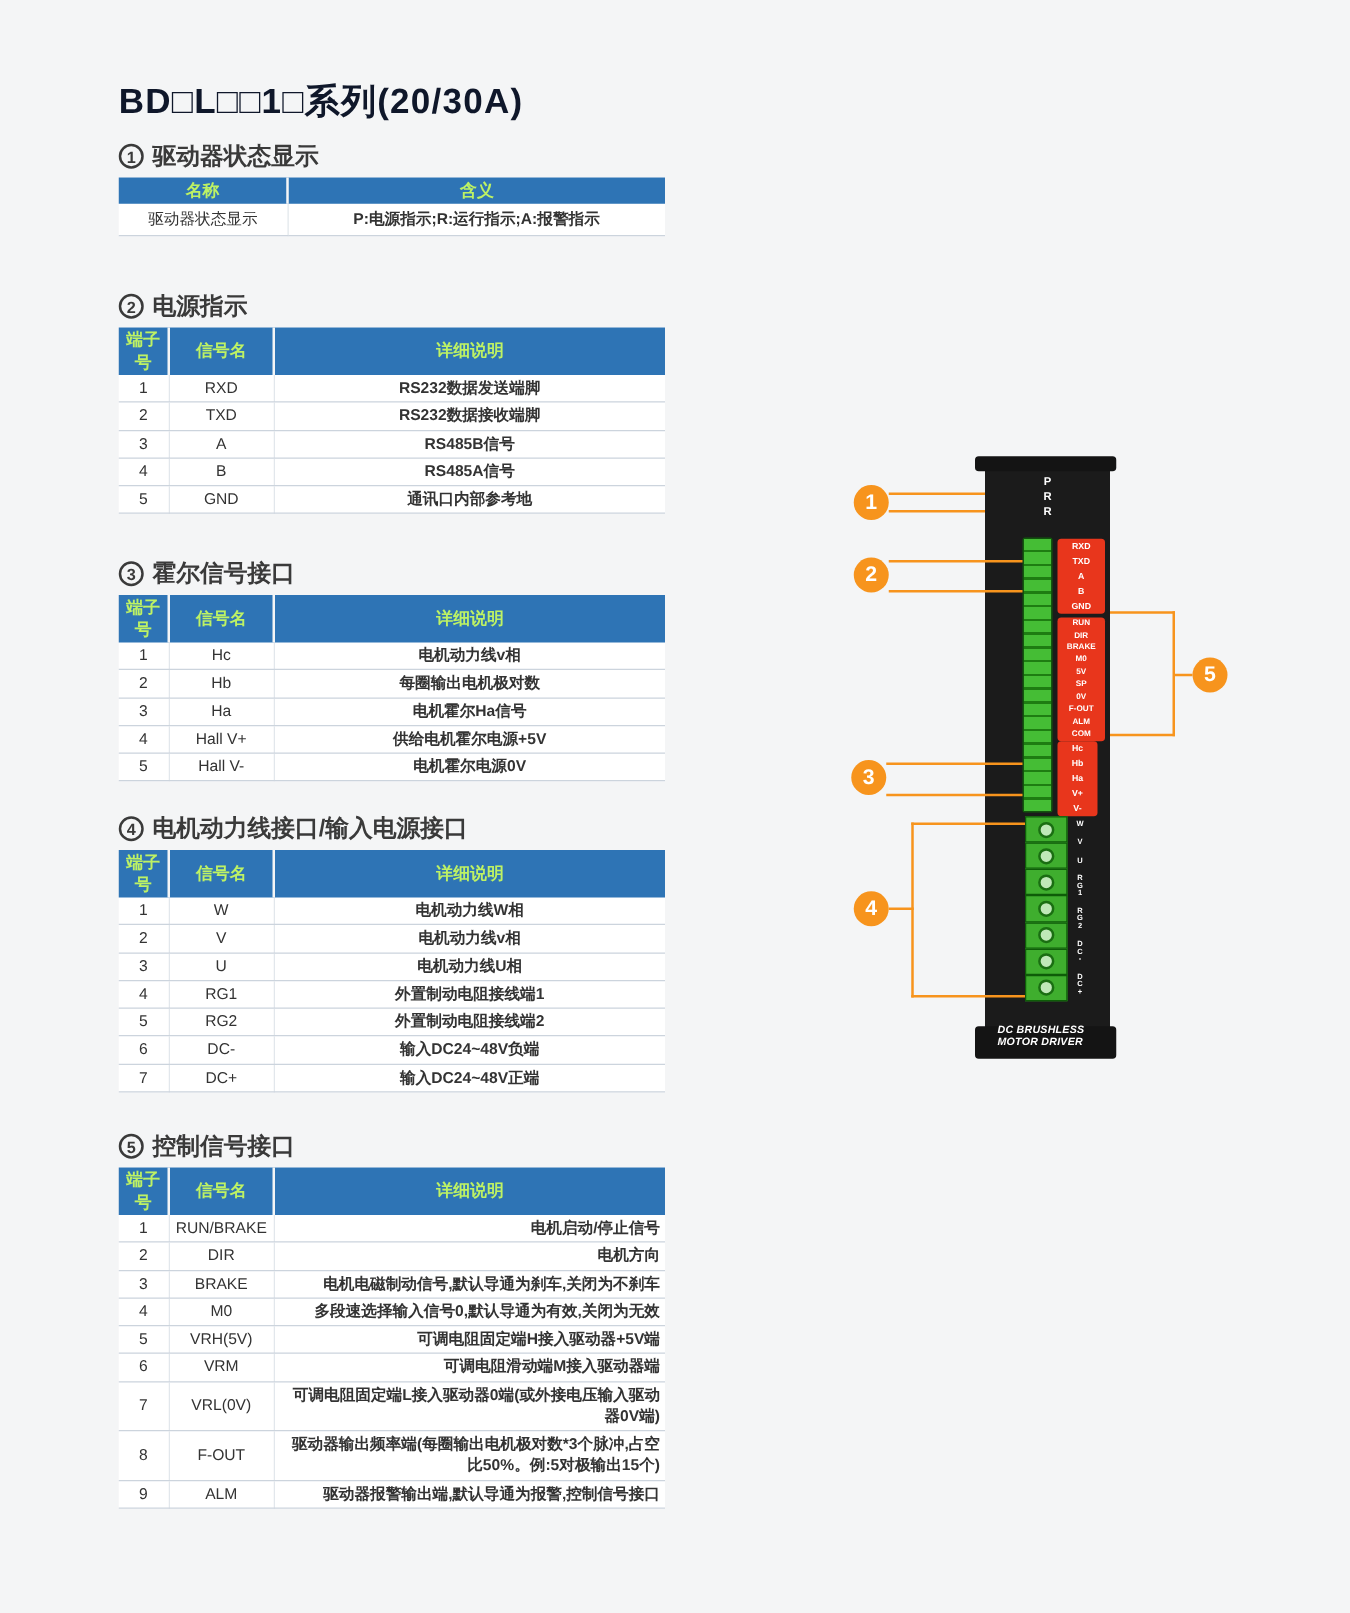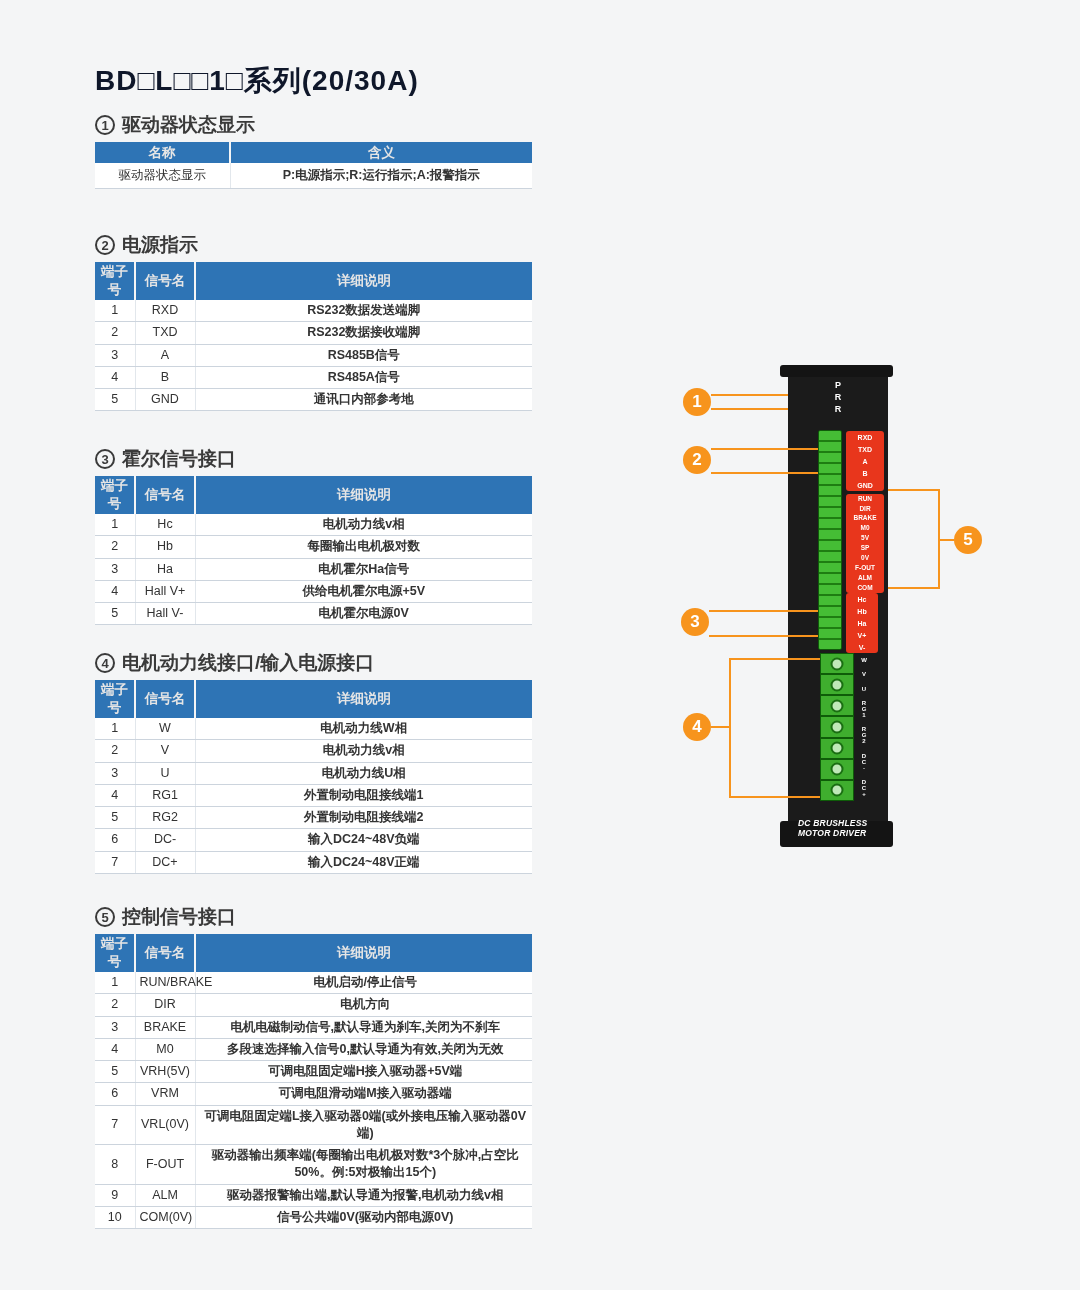--- a/index.html
+++ b/index.html
@@ -29,37 +29,37 @@
     display: flex; align-items: center; justify-content: center;
     flex: 0 0 auto;
   }
 
   table.tbl {
     position: absolute; left: 95px;
     width: 437px; border-collapse: collapse; table-layout: fixed;
     background: #ffffff;
   }
   table.tbl th {
-    background: #2e74b5; color: #e5e5e5;
+    background: #2e74b5; color: #bef264;
     font-size: 13.5px; font-weight: bold;
     height: 21px; padding: 1px 2px;
     border-right: 2px solid #f4f5f6;
   }
   table.tbl th:last-child { border-right: none; }
   table.tbl td {
     font-size: 12.5px; color: #333; text-align: center;
     border-bottom: 1px solid #ccd4dd; border-right: 1px solid #e2e7ec;
     padding: 2px 4px; line-height: 1.38;
   }
   table.tbl td:last-child { border-right: none; font-weight: bold; }
   table.t2 th:nth-child(1) { width: 135px; }
   table.t3 th:nth-child(1) { width: 40px; }
-  table.t3 th:nth-child(2) { width: 60px; }
+  table.t3 th:nth-child(2) { width: 84px; }
   table.t2 td { height: 25px; }
-  table.left-detail td:nth-child(3) { text-align: center; padding-left: 7px; }
+  table.left-detail td:nth-child(3) { text-align: right; padding-left: 7px; }
 
   
   .device {
     position: absolute; left: 788px; top: 367px;
     width: 100px; height: 478px;
     background: #1b1b1b; border-radius: 6px;
   }
   .cap { position: absolute; left: -8px; width: 113px; background: #141414; border-radius: 3px; }
   .cap.top { top: -2px; height: 12px; }
   .cap.bottom { bottom: -2px; height: 26px; }
@@ -328,26 +328,21 @@
         <td>可调电阻固定端L接入驱动器0端(或外接电压输入驱动器0V端)</td>
       </tr>
       <tr>
         <td>8</td>
         <td>F-OUT</td>
         <td>驱动器输出频率端(每圈输出电机极对数*3个脉冲,占空比50%。例:5对极输出15个)</td>
       </tr>
       <tr>
         <td>9</td>
         <td>ALM</td>
-        <td>驱动器报警输出端,默认导通为报警,电机动力线v相</td>
-      </tr>
-      <tr>
-        <td>10</td>
-        <td>COM(0V)</td>
-        <td>信号公共端0V(驱动内部电源0V)</td>
+        <td>驱动器报警输出端,默认导通为报警,控制信号接口</td>
       </tr>
     </tbody>
   </table>
 
 <div class="device">
   <div class="cap top"></div>
   <div class="cap bottom"></div>
   <div class="leds">
       <div class="li">P</div>
       <div class="li">R</div>

